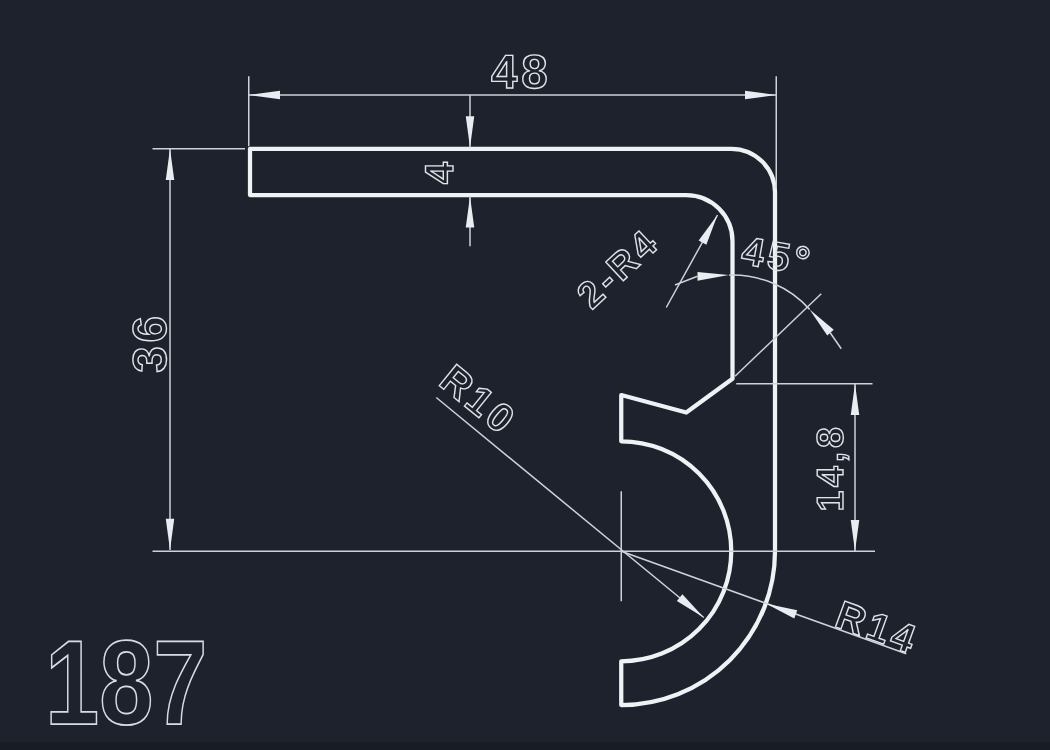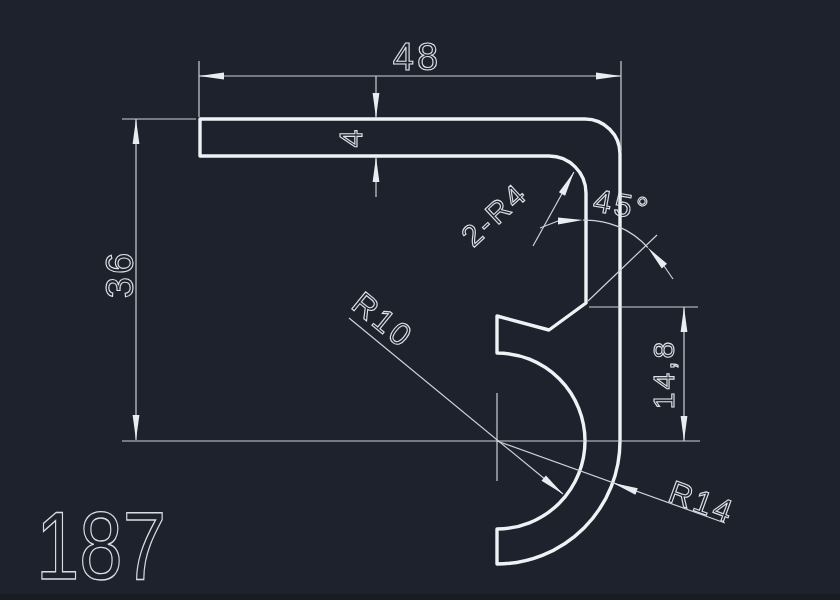--- a/index.html
+++ b/index.html
@@ -1,16 +1,16 @@
 <!DOCTYPE html>
 <html><head>
 <meta charset="utf-8">
 <style>
   html,body{margin:0;padding:0;background:#10141b;}
-  .canvas-wrap{width:840px;height:600px;position:relative;overflow:hidden;background:#1d222c;}
+  .canvas-wrap{width:840px;height:600px;position:relative;overflow:hidden;background:#1d222c;font-weight:bold;}
   svg{display:block;font-family:"Liberation Sans", sans-serif;}
   .profile{fill:none;stroke:#eff2f5;stroke-width:3.4;stroke-linejoin:round;stroke-linecap:round;}
   .dim{fill:none;stroke:#ccd3da;stroke-width:1.2;}
   .arrow{fill:#e9edf1;stroke:none;}
   .dimtext{fill:none;stroke:#dfe4e9;stroke-width:1.1;letter-spacing:3px;text-anchor:middle;}
   .parttext{fill:none;stroke:#d7dce2;stroke-width:1.4;}
   .edge-shade{position:absolute;left:0;bottom:0;width:100%;height:6px;background:#141820;opacity:.55;}
 </style>
 </head>
 <body>

